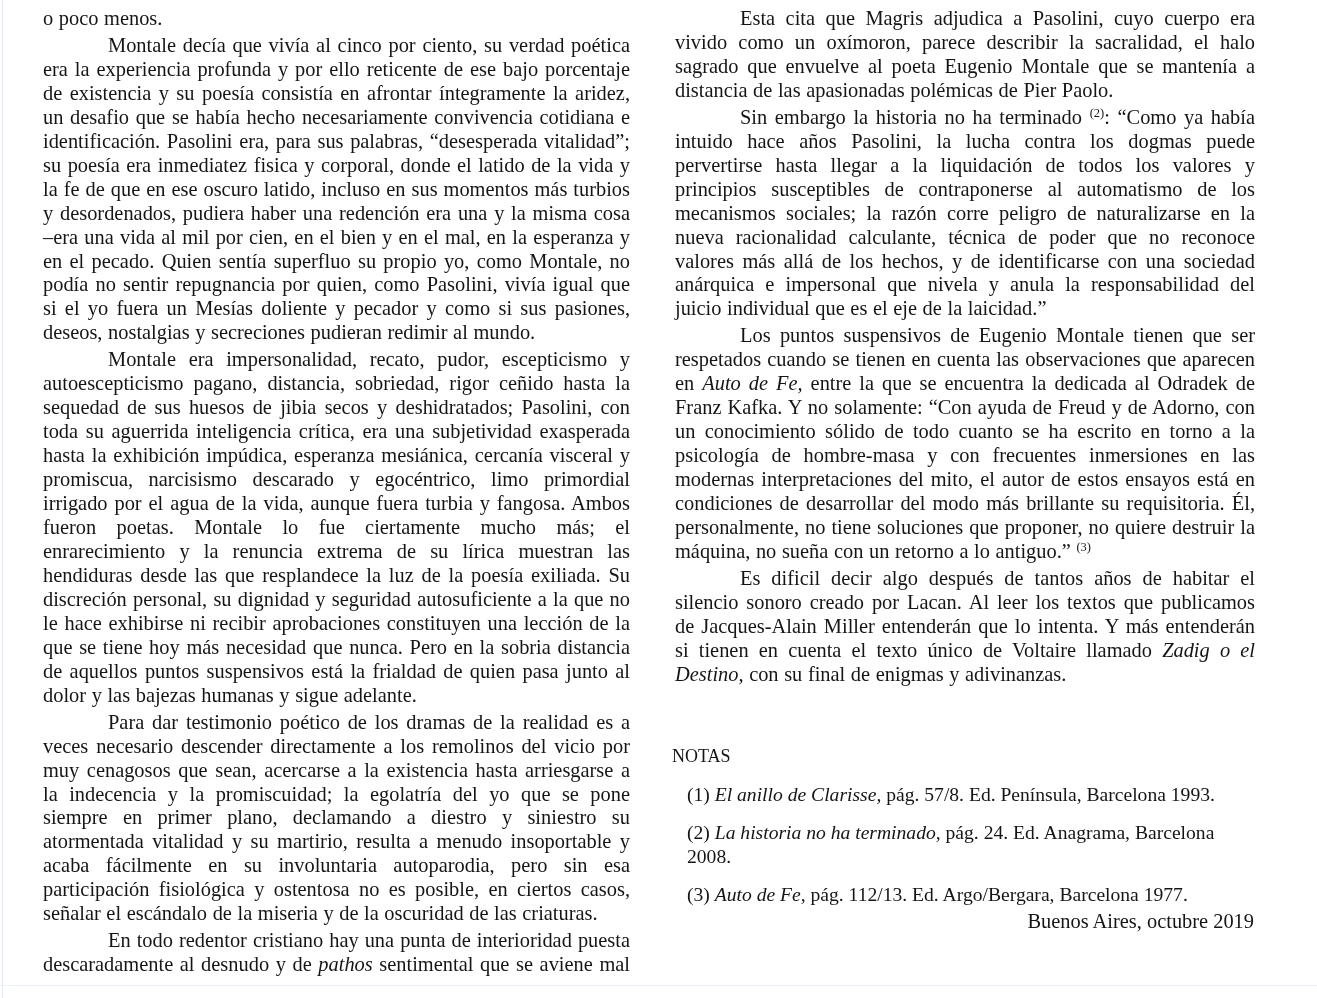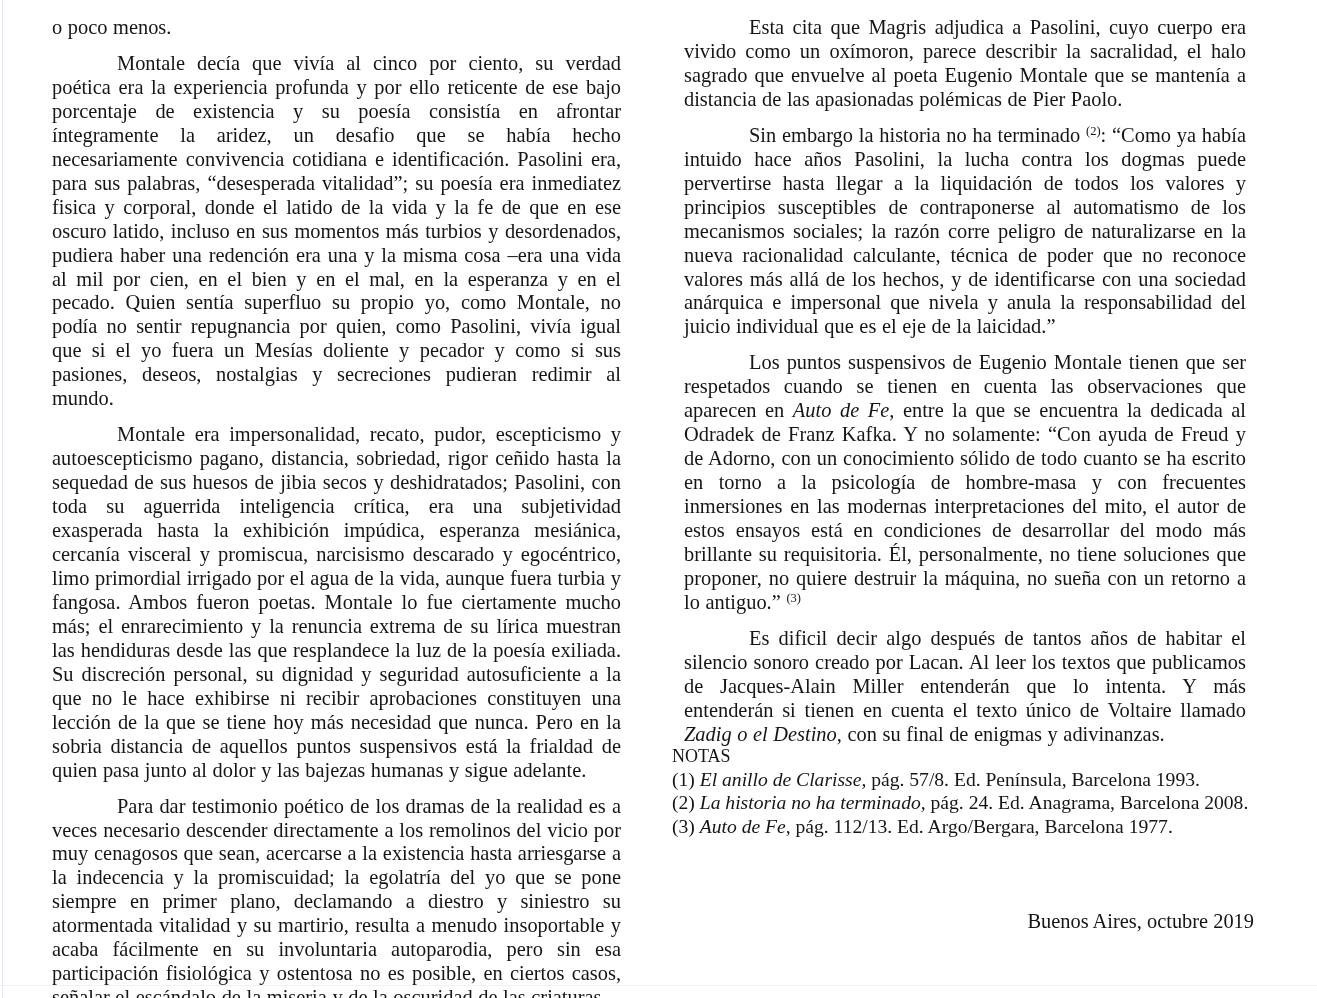--- a/index.html
+++ b/index.html
@@ -36,21 +36,21 @@
     display: flex;
     gap: 39px;
     padding: 4px 0 0 40px;
     height: 994px;
     box-sizing: border-box;
   }
   .col { position: relative; }
   .col-left  { width: 593px; }
   .col-right { width: 586px; }
   p.para {
-    margin: 12px;
+    margin: 3px;
     font-size: 20.4px;
     line-height: 23.95px;
     text-align: justify;
     word-spacing: 0.5px;
   }
   p.para.ind { text-indent: 65px; }
   p.para.jl  { text-align-last: justify; }
   .it  { font-style: italic; }
   .sup {
     font-size: 12.5px;
@@ -60,21 +60,21 @@
   .notes {
     position: absolute;
     left: 0; right: 0;
     top: 740px;
   }
   .notes-heading {
     font-size: 18px;
     line-height: 24.2px;
   }
   p.note-line {
-    margin: 0;
+    margin: 15px;
     font-size: 19.6px;
     line-height: 23.2px;
     text-align: left;
   }
   .signoff {
     position: absolute;
     left: 0; right: 4px;
     top: 905px;
     font-size: 20.4px;
     line-height: 24px;
@@ -87,21 +87,21 @@
 <div class="page">
   <div class="edge-left"></div>
 
   <div class="columns">
 
     <div class="col col-left">
         <p class="para">o poco menos.</p>
         <p class="para ind">Montale decía que vivía al cinco por ciento, su verdad poética era la experiencia profunda y por ello reticente de ese bajo porcentaje de existencia y su poesía consistía en afrontar íntegramente la aridez, un desafio que se había hecho necesariamente convivencia cotidiana e identificación. Pasolini era, para sus palabras, “desesperada vitalidad”; su poesía era inmediatez fisica y corporal, donde el latido de la vida y la fe de que en ese oscuro latido, incluso en sus momentos más turbios y desordenados, pudiera haber una redención era una y la misma cosa –era una vida al mil por cien, en el bien y en el mal, en la esperanza y en el pecado. Quien sentía superfluo su propio yo, como Montale, no podía no sentir repugnancia por quien, como Pasolini, vivía igual que si el yo fuera un Mesías doliente y pecador y como si sus pasiones, deseos, nostalgias y secreciones pudieran redimir al mundo.</p>
         <p class="para ind">Montale era impersonalidad, recato, pudor, escepticismo y autoescepticismo pagano, distancia, sobriedad, rigor ceñido hasta la sequedad de sus huesos de jibia secos y deshidratados; Pasolini, con toda su aguerrida inteligencia crítica, era una subjetividad exasperada hasta la exhibición impúdica, esperanza mesiánica, cercanía visceral y promiscua, narcisismo descarado y egocéntrico, limo primordial irrigado por el agua de la vida, aunque fuera turbia y fangosa. Ambos fueron poetas. Montale lo fue ciertamente mucho más; el enrarecimiento y la renuncia extrema de su lírica muestran las hendiduras desde las que resplandece la luz de la poesía exiliada. Su discreción personal, su dignidad y seguridad autosuficiente a la que no le hace exhibirse ni recibir aprobaciones constituyen una lección de la que se tiene hoy más necesidad que nunca. Pero en la sobria distancia de aquellos puntos suspensivos está la frialdad de quien pasa junto al dolor y las bajezas humanas y sigue adelante.</p>
         <p class="para ind">Para dar testimonio poético de los dramas de la realidad es a veces necesario descender directamente a los remolinos del vicio por muy cenagosos que sean, acercarse a la existencia hasta arriesgarse a la indecencia y la promiscuidad; la egolatría del yo que se pone siempre en primer plano, declamando a diestro y siniestro su atormentada vitalidad y su martirio, resulta a menudo insoportable y acaba fácilmente en su involuntaria autoparodia, pero sin esa participación fisiológica y ostentosa no es posible, en ciertos casos, señalar el escándalo de la miseria y de la oscuridad de las criaturas.</p>
-        <p class="para ind jl">En todo redentor cristiano hay una punta de interioridad puesta descaradamente al desnudo y de <span class="it">quien</span> sentimental que se aviene mal</p>
+        <p class="para ind jl">En todo redentor cristiano hay una punta de interioridad puesta descaradamente al desnudo y de <span class="it">pathos</span> sentimental que se aviene mal</p>
       </div>
 
     <div class="col col-right">
       <div>
           <p class="para ind">Esta cita que Magris adjudica a Pasolini, cuyo cuerpo era vivido como un oxímoron, parece describir la sacralidad, el halo sagrado que envuelve al poeta Eugenio Montale que se mantenía a distancia de las apasionadas polémicas de Pier Paolo.</p>
           <p class="para ind">Sin embargo la historia no ha terminado <span class="sup">(2)</span>: “Como ya había intuido hace años Pasolini, la lucha contra los dogmas puede pervertirse hasta llegar a la liquidación de todos los valores y principios susceptibles de contraponerse al automatismo de los mecanismos sociales; la razón corre peligro de naturalizarse en la nueva racionalidad calculante, técnica de poder que no reconoce valores más allá de los hechos, y de identificarse con una sociedad anárquica e impersonal que nivela y anula la responsabilidad del juicio individual que es el eje de la laicidad.”</p>
           <p class="para ind">Los puntos suspensivos de Eugenio Montale tienen que ser respetados cuando se tienen en cuenta las observaciones que aparecen en <span class="it">Auto de Fe,</span> entre la que se encuentra la dedicada al Odradek de Franz Kafka. Y no solamente: “Con ayuda de Freud y de Adorno, con un conocimiento sólido de todo cuanto se ha escrito en torno a la psicología de hombre-masa y con frecuentes inmersiones en las modernas interpretaciones del mito, el autor de estos ensayos está en condiciones de desarrollar del modo más brillante su requisitoria. Él, personalmente, no tiene soluciones que proponer, no quiere destruir la máquina, no sueña con un retorno a lo antiguo.” <span class="sup">(3)</span></p>
           <p class="para ind">Es dificil decir algo después de tantos años de habitar el silencio sonoro creado por Lacan. Al leer los textos que publicamos de Jacques-Alain Miller entenderán que lo intenta. Y más entenderán si tienen en cuenta el texto único de Voltaire llamado <span class="it">Zadig o el Destino,</span> con su final de enigmas y adivinanzas.</p>
         </div>
 

